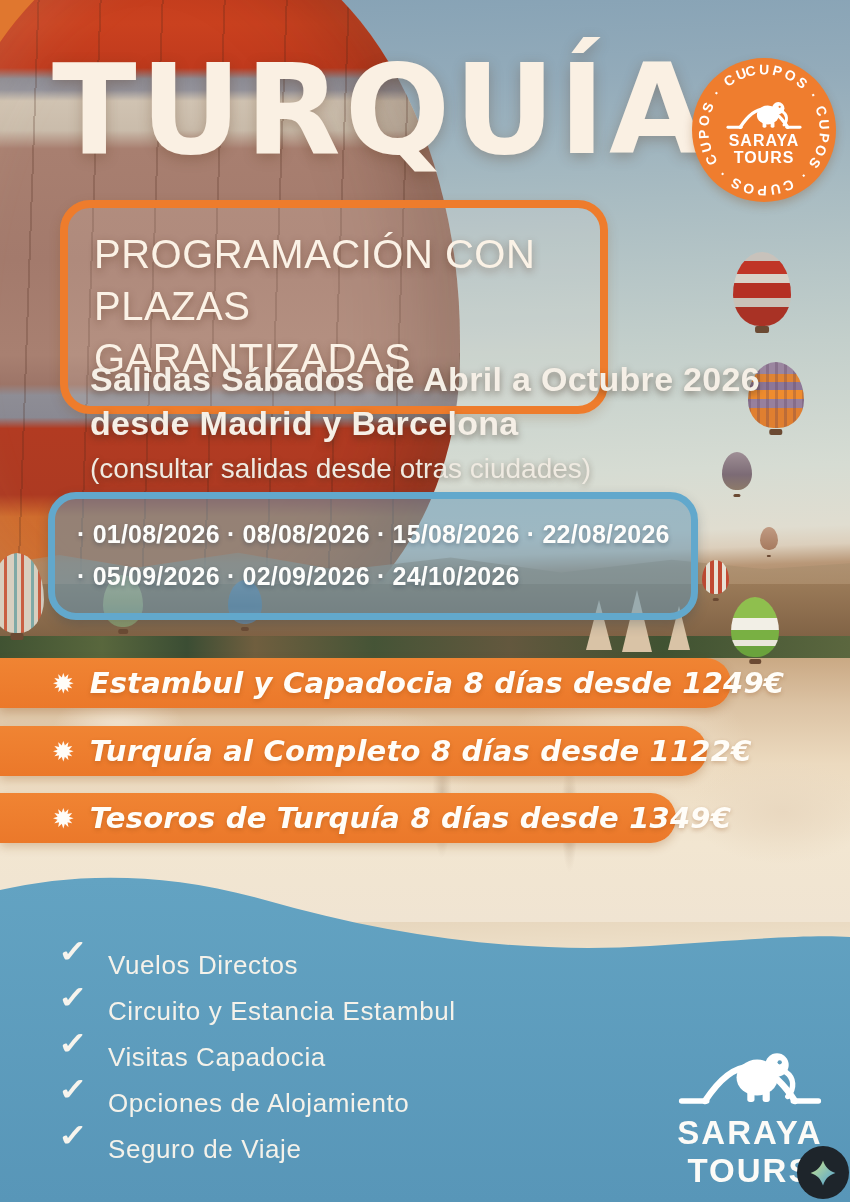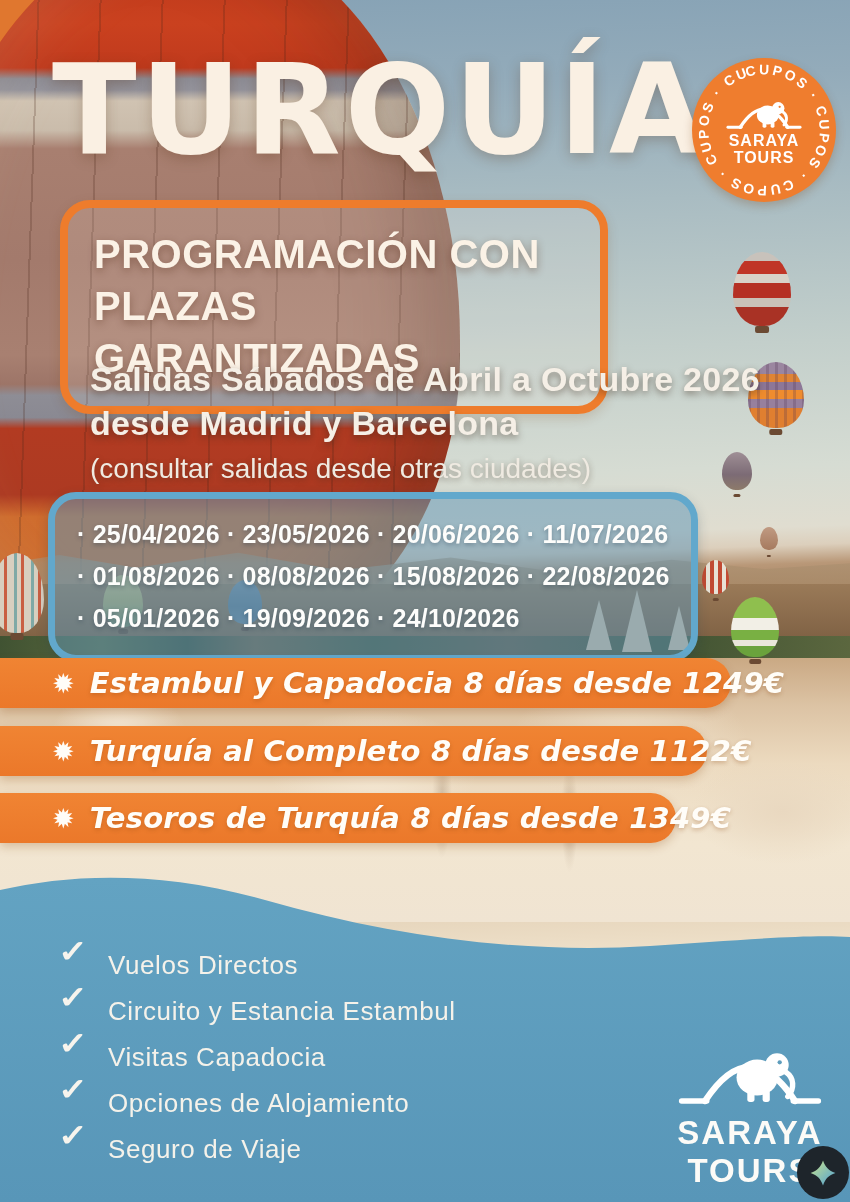--- a/index.html
+++ b/index.html
@@ -95,21 +95,21 @@
   .badge .brand{color:#fff;font-weight:700;font-size:16px;letter-spacing:1px;line-height:1.08;
     font-family:"Liberation Sans",sans-serif;}
   .program-box{
     position:absolute;left:60px;top:200px;width:548px;z-index:5;box-sizing:border-box;
     border:8px solid #ee7c2c;border-radius:30px;
     background:rgba(250,238,224,.15);
     padding:20px 26px 22px 26px;
     box-shadow:0 4px 12px rgba(120,60,10,.18);
   }
   .program-box .ln{
-    font-size:40px;font-weight:700;letter-spacing:.5px;line-height:1.3;
+    font-size:40px;font-weight:400;letter-spacing:.5px;line-height:1.3;
     color:#fbf2e6;text-shadow:0 3px 8px rgba(80,40,20,.4);
     font-family:"Liberation Sans",sans-serif;
   }
   .dep-head{position:absolute;left:58px;top:358px;z-index:5;margin-left:32px;}
   .dep-head .h{
     font-size:34px;font-weight:700;line-height:1.28;color:#f5efe6;
     text-shadow:0 3px 7px rgba(60,40,25,.5);letter-spacing:.3px;
     font-family:"Liberation Sans",sans-serif;
   }
   .dep-head .note{
@@ -226,23 +226,22 @@
     <div class="ln">PLAZAS GARANTIZADAS</div>
   </div>
 
   <div class="dep-head">
     <div class="h">Salidas Sábados de Abril a Octubre 2026</div>
     <div class="h">desde Madrid y Barcelona</div>
     <div class="note">(consultar salidas desde otras ciudades)</div>
   </div>
 
   <div class="dates-box">
-    <div class="row">· 25/04/2026 · 23/05/2026 · 20/06/2026 · 11/07/2026</div>
     <div class="row">· 01/08/2026 · 08/08/2026 · 15/08/2026 · 22/08/2026</div>
-    <div class="row">· 05/01/2026 · 19/09/2026 · 24/10/2026</div>
+    <div class="row">· 05/09/2026 · 02/09/2026 · 24/10/2026</div>
   </div>
 
   <div class="offer o1">
     <span class="star">✹</span>
     <span class="lbl">Estambul y Capadocia 8 días desde 1249€</span>
   </div>
   <div class="offer o2">
     <span class="star">✹</span>
     <span class="lbl">Turquía al Completo 8 días desde 1122€</span>
   </div>

